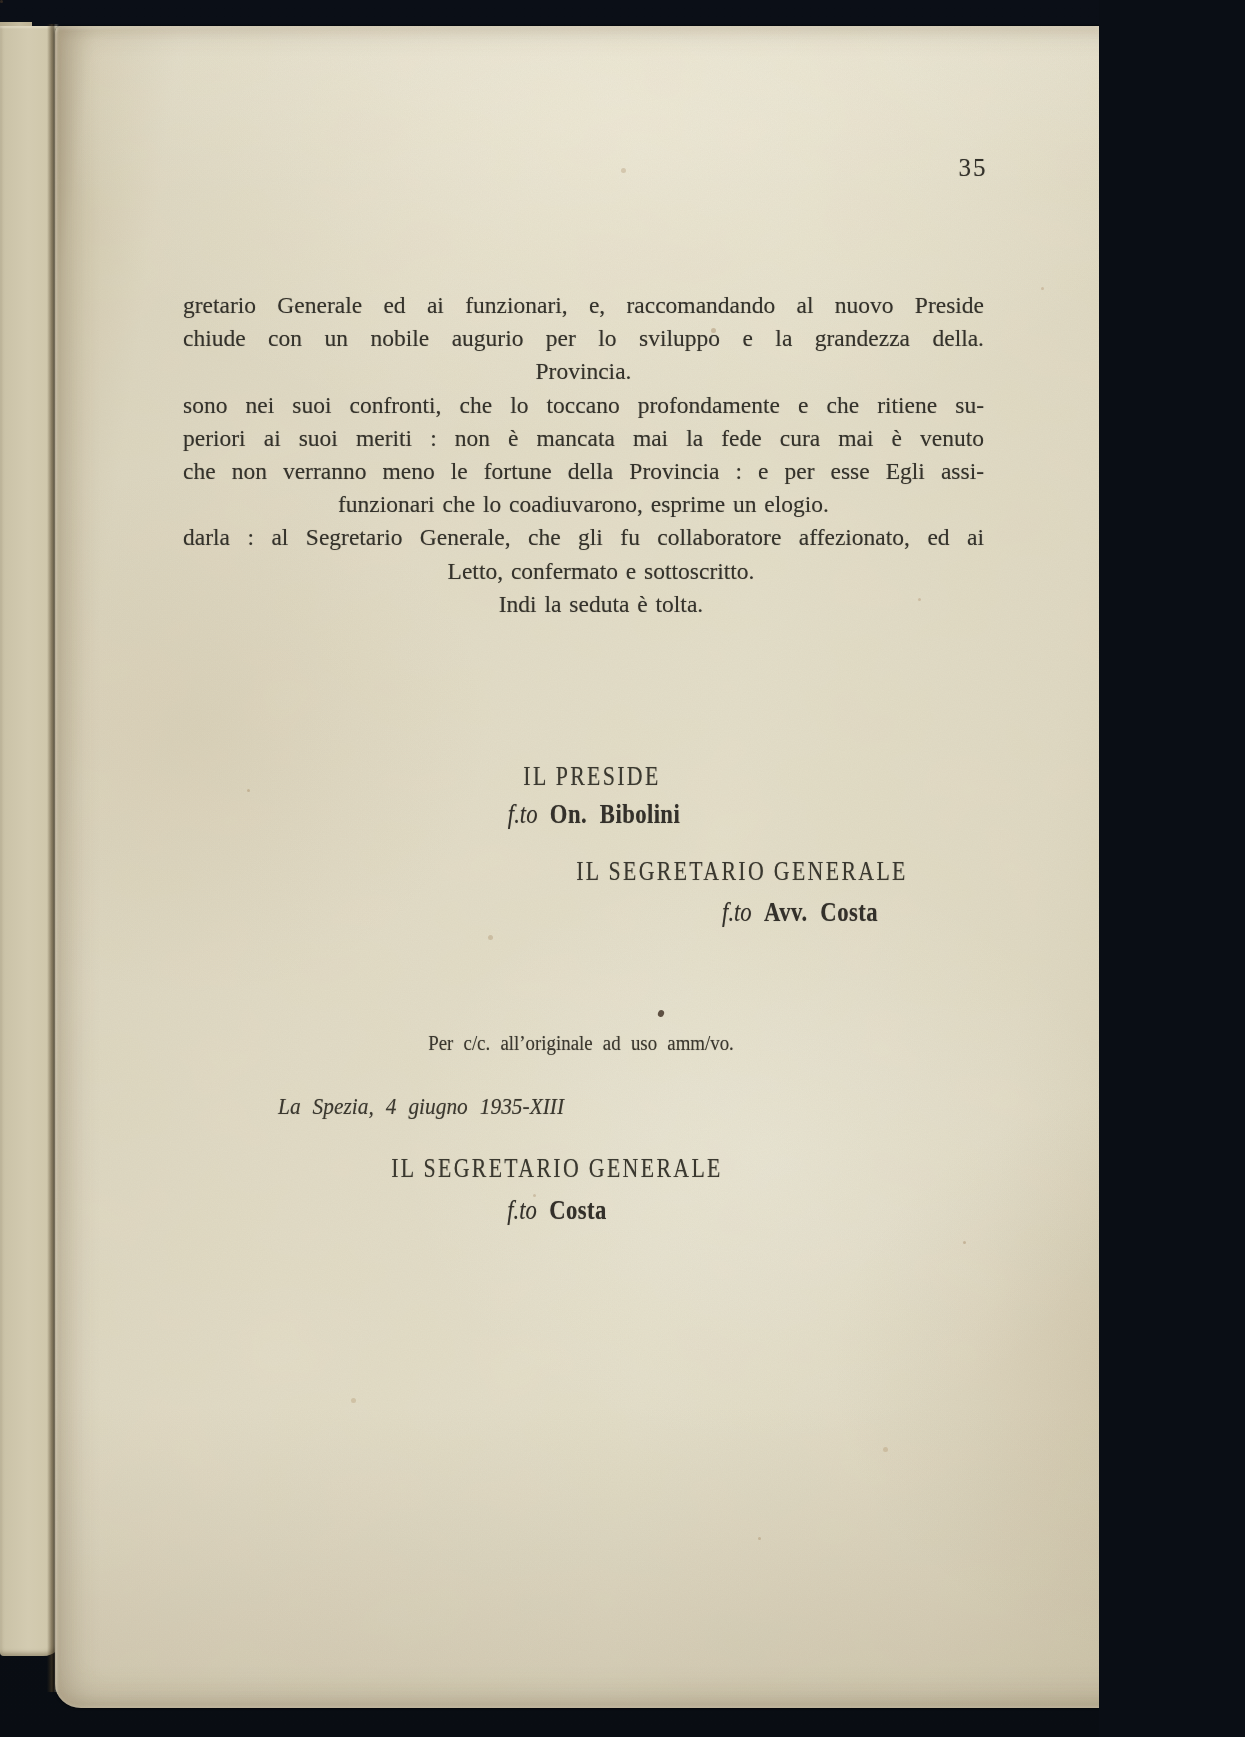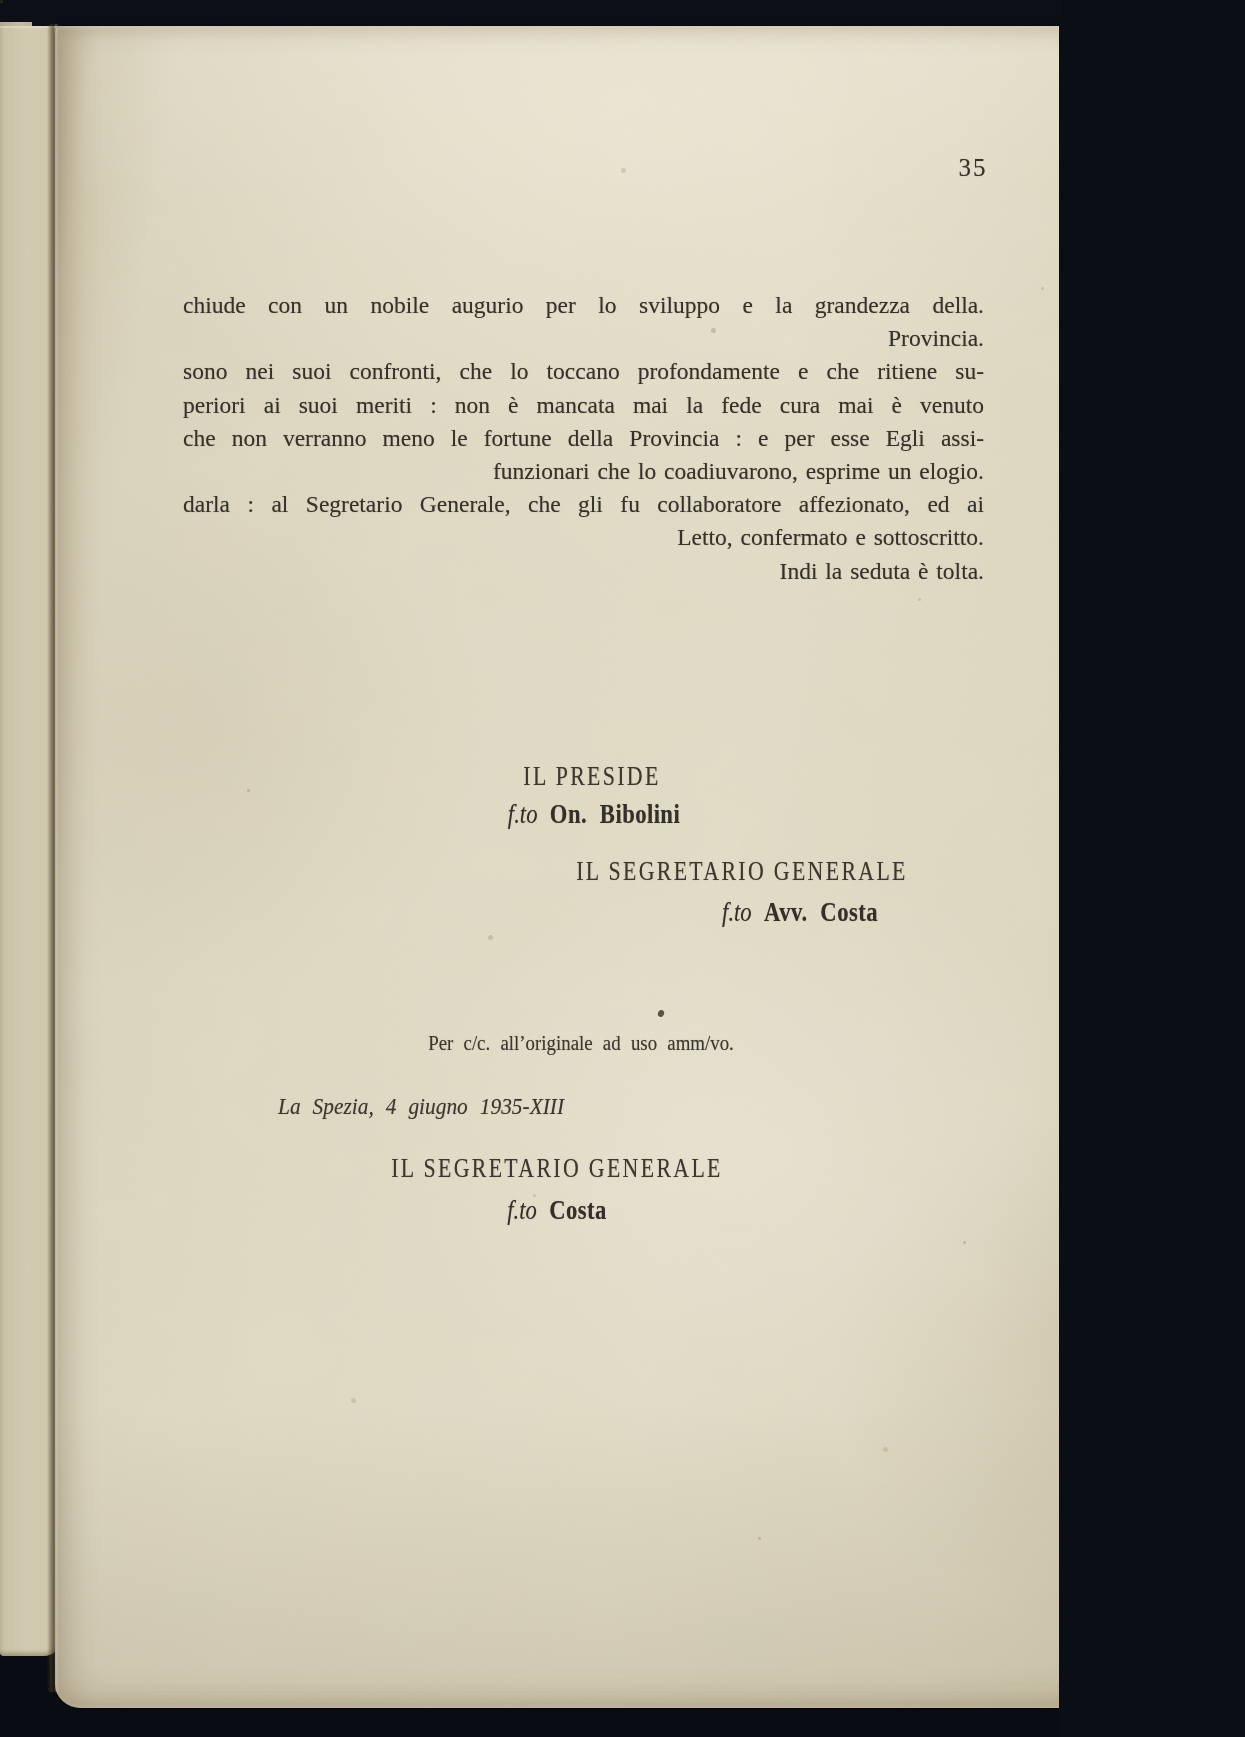--- a/index.html
+++ b/index.html
@@ -1,20 +1,21 @@
 <!DOCTYPE html>
 <html><head>
 <meta charset="utf-8">
 <title>Scanned book page</title>
 <style>
   html,body{margin:0;padding:0;background:#0a0e15;}
   .stage{
     position:relative;width:1059px;height:1737px;overflow:hidden;
     background:linear-gradient(180deg,#0b0f17 0%,#0a0e15 60%,#090d13 100%);
     font-family:"Liberation Serif","DejaVu Serif",serif;
+    padding-left:40px;
   }
   
   .under-left-deep{
     position:absolute;left:0;top:22px;width:32px;height:1563px;
     background:linear-gradient(90deg,#b3a98c,#c6bda1 60%,#bdb294);
     border-radius:0 0 14px 0;
   }
   .under-left{
     position:absolute;left:0;top:26px;width:63px;height:1630px;
     background:linear-gradient(90deg,#c9c1a6 0%,#d3cbb1 45%,#cfc7ab 80%,#b4a987 100%);
@@ -76,21 +77,21 @@
   .ink-dot{
     position:absolute;left:658px;top:1010px;width:6px;height:7px;border-radius:50%;
     background:#46372a;opacity:.85;z-index:6;transform:rotate(24deg);
   }
   
   .txt{position:absolute;z-index:7;color:#34322b;text-shadow:0 0 1px rgba(52,50,43,.40);}
   .pagenum{left:938px;top:154px;width:70px;text-align:center;font-size:25px;letter-spacing:2px;}
   .body-block{left:183px;top:289px;width:801px;font-size:23.5px;line-height:33.2px;word-spacing:2px;}
   .bline{white-space:normal;}
   .jline{text-align:justify;text-align-last:justify;-moz-text-align-last:justify;}
-  .lline{text-align:right;}
+  .lline{text-align:center;}
   .indent{text-indent:35px;}
   .it{font-style:italic;}
   .sig-title{
     text-align:center;font-size:28px;letter-spacing:3px;line-height:1;
     transform:scaleX(.78);transform-origin:center;color:#3a382f;
   }
   .sig-name{
     text-align:center;font-size:27px;line-height:1;word-spacing:8px;
     transform:scaleX(.84);transform-origin:center;color:#33302a;
   }
@@ -141,20 +142,21 @@
       <rect width="1176" height="1682" filter="url(#grain)"></rect>
       <rect width="1176" height="1682" filter="url(#mottle)"></rect>
     </svg>
   </div>
   <div class="specks"></div>
   <div class="ink-dot"></div>
 
   <div class="txt pagenum">35</div>
 
   <div class="txt body-block">
+    <div class="bline jline">gretario Generale ed ai funzionari, e, raccomandando al nuovo Preside</div>
     <div class="bline jline">chiude con un nobile augurio per lo sviluppo e la grandezza della.</div>
     <div class="bline lline">Provincia.</div>
 
     <div class="bline jline">sono nei suoi confronti, che lo toccano profondamente e che ritiene su-</div>
     <div class="bline jline">periori ai suoi meriti : non è mancata mai la fede cura mai è venuto</div>
     <div class="bline jline">che non verranno meno le fortune della Provincia : e per esse Egli assi-</div>
     <div class="bline lline">funzionari che lo coadiuvarono, esprime un elogio.</div>
     <div class="bline jline">darla : al Segretario Generale, che gli fu collaboratore affezionato, ed ai</div>
 
     <div class="bline lline indent">Letto, confermato e sottoscritto.</div>

